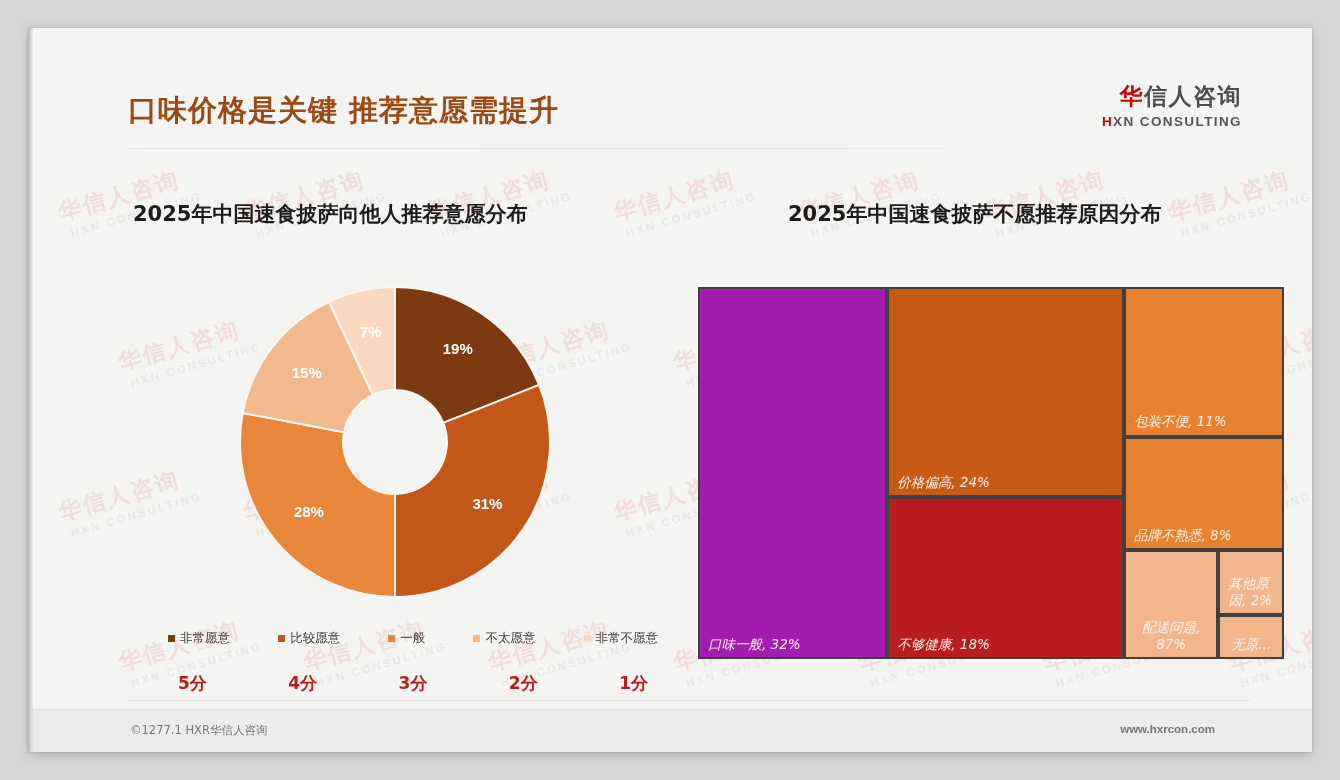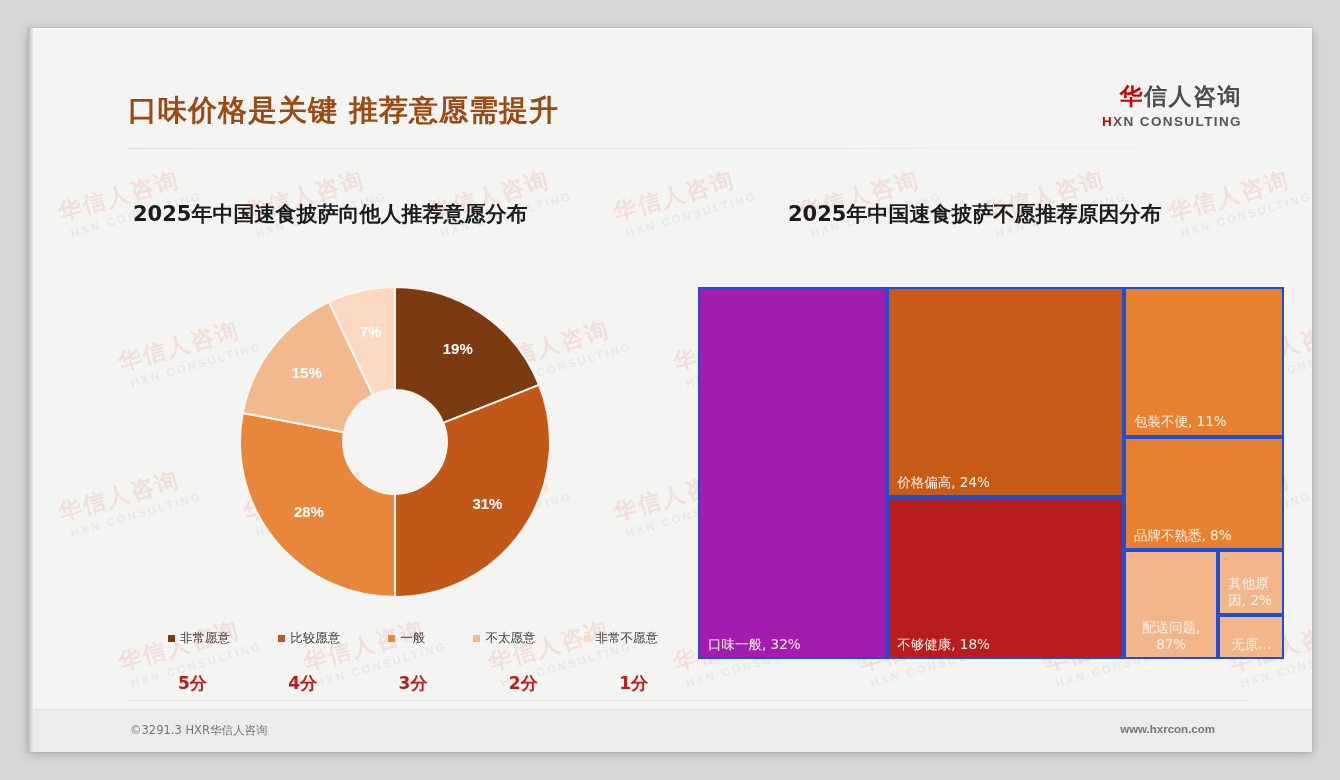--- a/index.html
+++ b/index.html
@@ -203,22 +203,23 @@
   #treemap {
     position: absolute;
     left: 670px;
     top: 259px;
     width: 586px;
     height: 372px;
   }
   .tm-cell {
     position: absolute;
     box-sizing: border-box;
-    border: 2px solid #1d4ed8;
+    border: 2px solid #404040;
     overflow: hidden;
+    font-style: italic;
   }
   .tm-label {
     position: absolute;
     left: 8px;
     bottom: 5px;
     right: 4px;
     font-size: 13.5px;
     color: #fdf3ea;
     font-family: "DejaVu Sans", sans-serif;
     line-height: 1.22;
@@ -405,18 +406,18 @@
           <div class="tm-cell" style="left: 88.8%; top: 88.2%; width: 11.2%; height: 11.8%; background: rgb(242, 182, 138);">
             <div class="tm-label center">无原...</div>
           </div>
         </div>
     </div>
 
     <div id="footnote-rule"></div>
     <div id="footnote">样本：速食披萨行业市场调研样本量N=1480，于2025年11月通过华信人咨询调研获得</div>
 
     <div id="footer-bar">
-      <div id="footer-left">©3291.3 HXR华信人咨询</div>
+      <div id="footer-left">©1277.1 HXR华信人咨询</div>
       <div id="footer-right">www.hxrcon.com</div>
     </div>
 
   </div>
 </div>
 
 </body></html>

